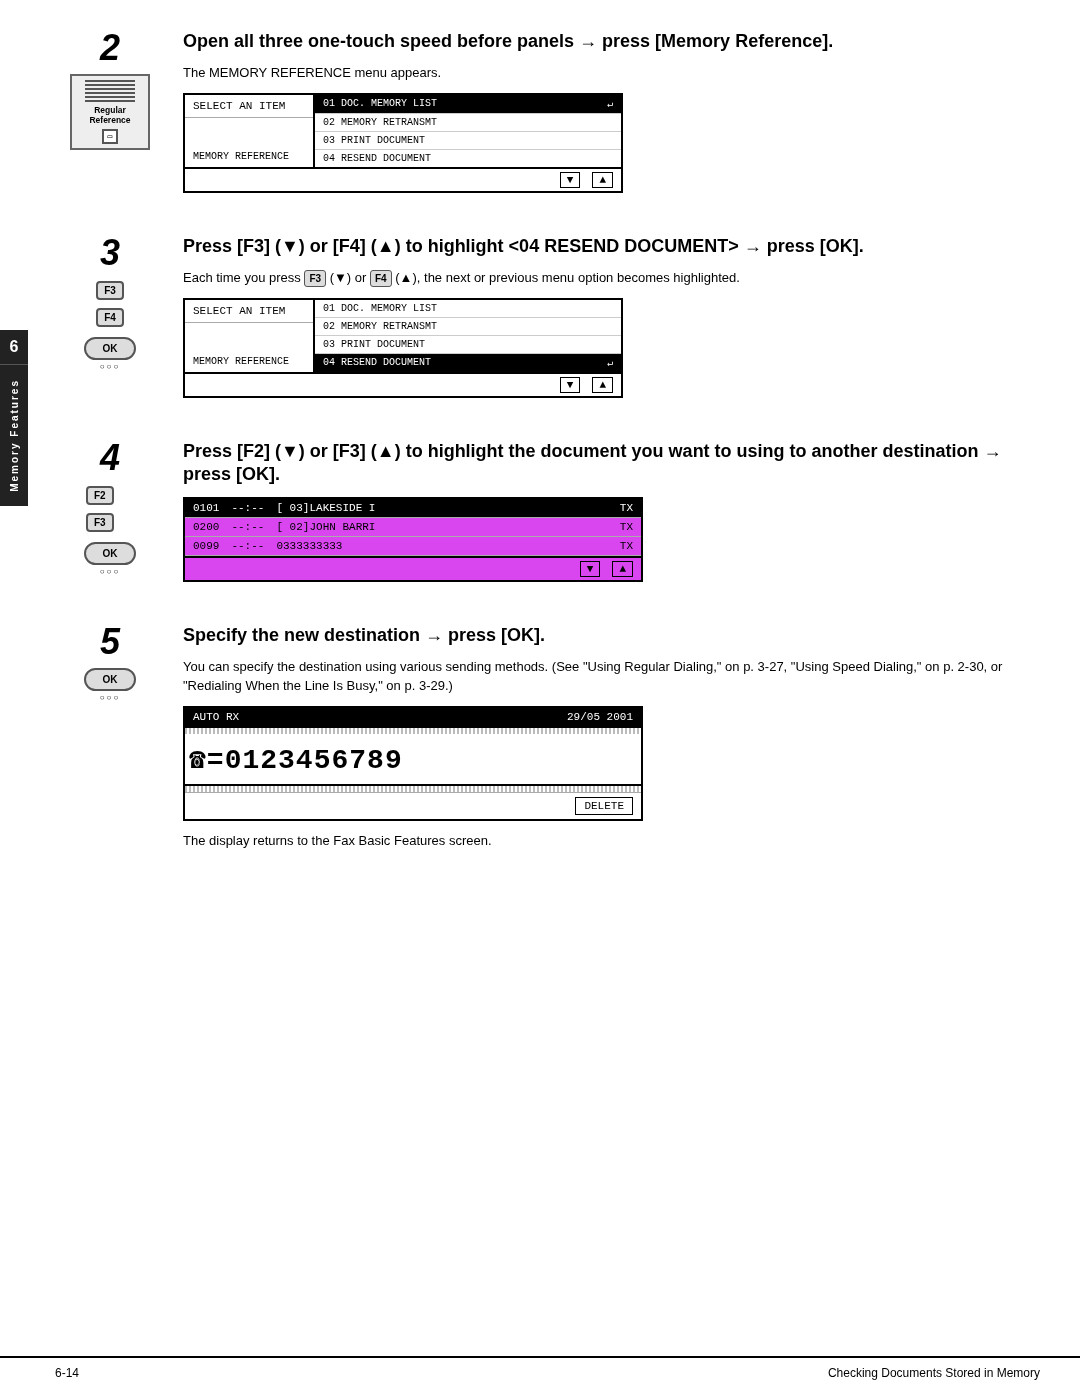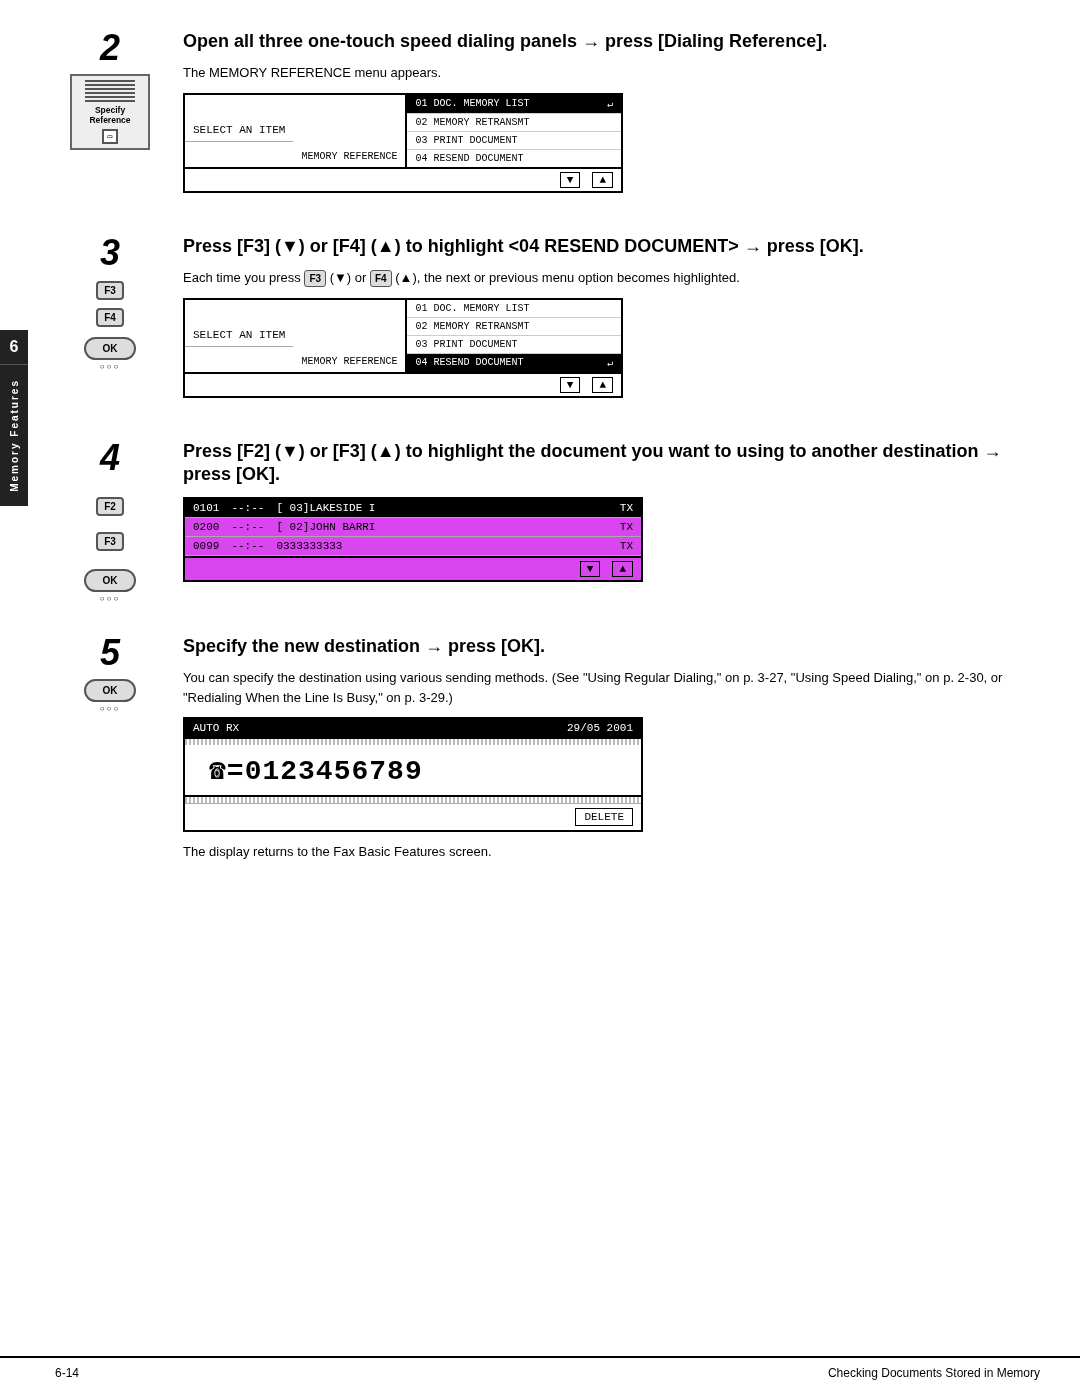--- a/index.html
+++ b/index.html
@@ -129,21 +129,21 @@
       display: flex;
       justify-content: space-between;
       padding: 3px 8px;
       border-bottom: 2px solid #000;
       font-size: 11px;
       background: #000;
       color: #fff;
     }
 
     .fax-number-row {
-      padding: 8px 24px;
+      padding: 8px 4px;
       font-size: 28px;
       font-weight: bold;
       border-bottom: 2px solid #000;
       letter-spacing: 2px;
     }
 
     .fax-bottom-row {
       display: flex;
       justify-content: flex-end;
       padding: 4px 8px;
@@ -190,22 +190,21 @@
     }
 
     .lcd-2col-main {
       display: flex;
     }
 
     .lcd-2col-left-panel {
       border-right: 2px solid #000;
       min-width: 130px;
       display: flex;
-      flex-direction: row;
-      align-items: center;
+      flex-direction: column;
     }
 
     .lcd-2col-left-top {
       padding: 5px 8px;
       border-bottom: 1px solid #aaa;
       font-size: 11px;
     }
 
     .lcd-2col-left-bottom {
       padding: 5px 8px;
@@ -265,28 +264,28 @@
 
         <div style="border:2px solid #666; background:#eee; padding:4px 6px; text-align:center; margin-top:4px; width:80px;">
           <div style="display:flex; flex-direction:column; gap:2px; margin-bottom:3px; align-items:center;">
             <div style="height:2px; background:#555; width:50px;"></div>
             <div style="height:2px; background:#555; width:50px;"></div>
             <div style="height:2px; background:#555; width:50px;"></div>
             <div style="height:2px; background:#555; width:50px;"></div>
             <div style="height:2px; background:#555; width:50px;"></div>
             <div style="height:2px; background:#555; width:50px;"></div>
           </div>
-          <div style="font-size:8.5px; font-weight:bold; font-family:sans-serif; line-height:1.2;">Specify</div>
+          <div style="font-size:8.5px; font-weight:bold; font-family:sans-serif; line-height:1.2;">Regular</div>
           <div style="font-size:8.5px; font-weight:bold; font-family:sans-serif;">Reference</div>
           <div style="border:2px solid #555; margin-top:3px; padding:1px 4px; font-size:8px; font-family:monospace; background:#fff; display:inline-block;">▭</div>
         </div>
       </div>
 
       <div class="step-content">
-        <div class="step-heading">Open all three one-touch speed dialing panels → press [Dialing Reference].</div>
+        <div class="step-heading">Open all three one-touch speed before panels → press [Memory Reference].</div>
         <div class="step-body">The MEMORY REFERENCE menu appears.</div>
 
         <div class="lcd-2col">
           <div class="lcd-2col-main">
             <div class="lcd-2col-left-panel">
               <div class="lcd-2col-left-top">SELECT AN ITEM</div>
               <div class="lcd-2col-left-bottom" style="margin-top:auto; padding-top:18px;">MEMORY REFERENCE</div>
             </div>
             <div class="lcd-2col-right-panel">
               <div class="lcd-item active">
@@ -352,21 +351,21 @@
             </div>
           </div>
         </div>
       </div>
     </div>
 
     <div class="step-section">
       <div class="step-icon-area">
         <div class="step-number">4</div>
 
-        <div style="display:flex; flex-direction:column; align-items:center; gap:12px; margin-top:15px;">
+        <div style="display:flex; flex-direction:column; align-items:flex-start; gap:4px; margin-top:4px;">
           <div class="key-icon">F2</div>
           <div class="key-icon">F3</div>
           <div style="margin-top:4px; display:flex; flex-direction:column; align-items:center;">
             <div style="border:2px solid #555; border-radius:20px; padding:4px 10px; font-size:10px; font-weight:bold; background:#ddd; text-align:center; width:52px;">OK</div>
             <div style="font-size:8px; letter-spacing:2px; margin-top:2px;">○○○</div>
           </div>
         </div>
       </div>
       <div class="step-content">
         <div class="step-heading">Press [F2] (▼) or [F3] (▲) to highlight the document you want to using to another destination → press [OK].</div>

